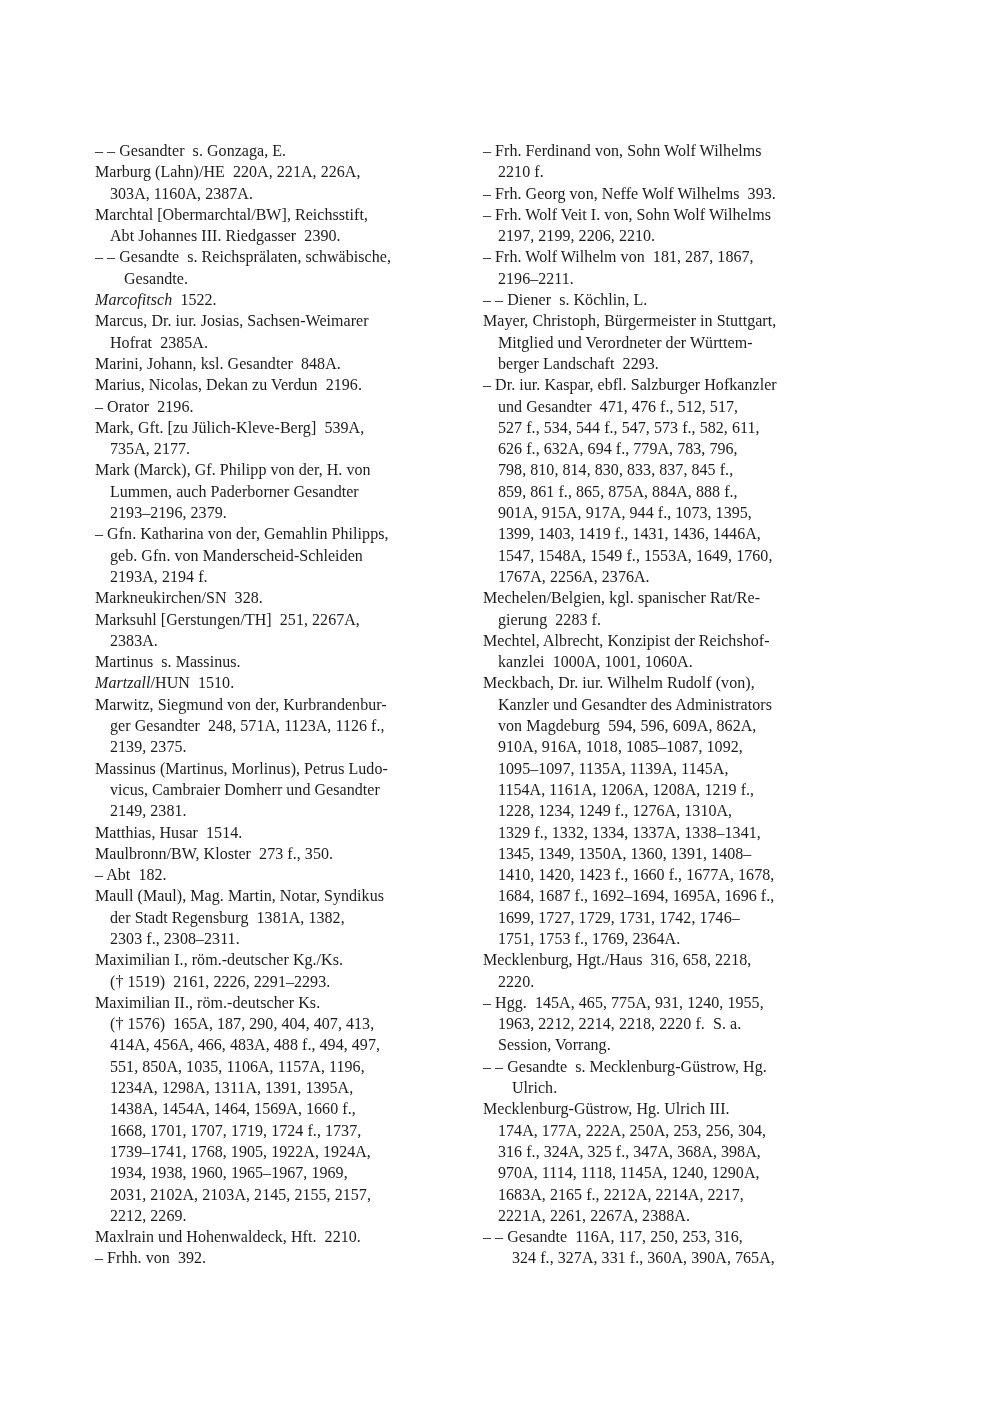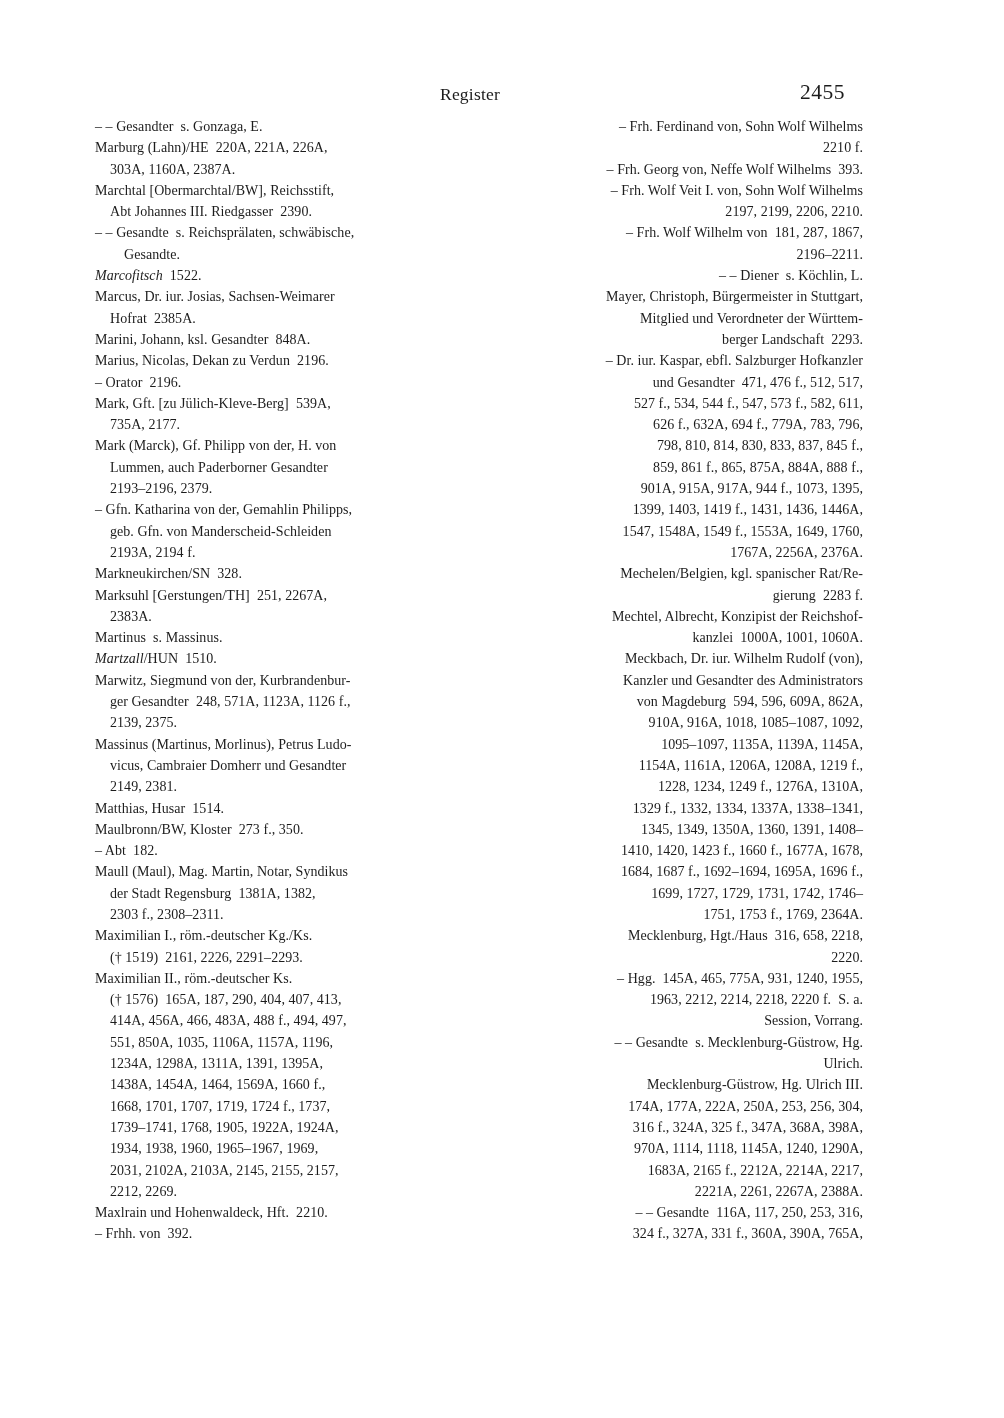--- a/index.html
+++ b/index.html
@@ -34,36 +34,32 @@
   }
   .page-num {
     position: absolute;
     right: 0;
     top: 0;
     font-size: 21.5px;
     letter-spacing: 0.5px;
   }
   .col {
     position: absolute;
-    top: 116px;
-    font-size: 14px;
+    top: 140px;
+    font-size: 16px;
     line-height: 21.3px;
     white-space: pre;
     letter-spacing: 0.05px;
   }
   .col-left  { left: 95px;  width: 386px; }
-  .col-right { left: 483px; width: 380px; text-align: right; }
+  .col-right { left: 483px; width: 380px; }
   .line      { height: 21.3px; }
   .ind1      { padding-left: 15px; }
   .ind2      { padding-left: 29px; font-family: Liberation Serif, serif; }
   .line i    { }
 </style>
 </head>
 <body>
 
 <div class="page">
-  <div class="running-head">
-    <span class="head-title">Register</span>
-    <span class="page-num">2455</span>
-  </div>
   <div class="col col-left"><div class="line ind0">– – Gesandter  s. Gonzaga, E.</div><div class="line ind0">Marburg (Lahn)/HE  220A, 221A, 226A,</div><div class="line ind1">303A, 1160A, 2387A.</div><div class="line ind0">Marchtal [Obermarchtal/BW], Reichsstift,</div><div class="line ind1">Abt Johannes III. Riedgasser  2390.</div><div class="line ind0">– – Gesandte  s. Reichsprälaten, schwäbische,</div><div class="line ind2">Gesandte.</div><div class="line ind0"><i>Marcofitsch</i>  1522.</div><div class="line ind0">Marcus, Dr. iur. Josias, Sachsen-Weimarer</div><div class="line ind1">Hofrat  2385A.</div><div class="line ind0">Marini, Johann, ksl. Gesandter  848A.</div><div class="line ind0">Marius, Nicolas, Dekan zu Verdun  2196.</div><div class="line ind0">– Orator  2196.</div><div class="line ind0">Mark, Gft. [zu Jülich-Kleve-Berg]  539A,</div><div class="line ind1">735A, 2177.</div><div class="line ind0">Mark (Marck), Gf. Philipp von der, H. von</div><div class="line ind1">Lummen, auch Paderborner Gesandter</div><div class="line ind1">2193–2196, 2379.</div><div class="line ind0">– Gfn. Katharina von der, Gemahlin Philipps,</div><div class="line ind1">geb. Gfn. von Manderscheid-Schleiden</div><div class="line ind1">2193A, 2194 f.</div><div class="line ind0">Markneukirchen/SN  328.</div><div class="line ind0">Marksuhl [Gerstungen/TH]  251, 2267A,</div><div class="line ind1">2383A.</div><div class="line ind0">Martinus  s. Massinus.</div><div class="line ind0"><i>Martzall</i>/HUN  1510.</div><div class="line ind0">Marwitz, Siegmund von der, Kurbrandenbur-</div><div class="line ind1">ger Gesandter  248, 571A, 1123A, 1126 f.,</div><div class="line ind1">2139, 2375.</div><div class="line ind0">Massinus (Martinus, Morlinus), Petrus Ludo-</div><div class="line ind1">vicus, Cambraier Domherr und Gesandter</div><div class="line ind1">2149, 2381.</div><div class="line ind0">Matthias, Husar  1514.</div><div class="line ind0">Maulbronn/BW, Kloster  273 f., 350.</div><div class="line ind0">– Abt  182.</div><div class="line ind0">Maull (Maul), Mag. Martin, Notar, Syndikus</div><div class="line ind1">der Stadt Regensburg  1381A, 1382,</div><div class="line ind1">2303 f., 2308–2311.</div><div class="line ind0">Maximilian I., röm.-deutscher Kg./Ks.</div><div class="line ind1">(† 1519)  2161, 2226, 2291–2293.</div><div class="line ind0">Maximilian II., röm.-deutscher Ks.</div><div class="line ind1">(† 1576)  165A, 187, 290, 404, 407, 413,</div><div class="line ind1">414A, 456A, 466, 483A, 488 f., 494, 497,</div><div class="line ind1">551, 850A, 1035, 1106A, 1157A, 1196,</div><div class="line ind1">1234A, 1298A, 1311A, 1391, 1395A,</div><div class="line ind1">1438A, 1454A, 1464, 1569A, 1660 f.,</div><div class="line ind1">1668, 1701, 1707, 1719, 1724 f., 1737,</div><div class="line ind1">1739–1741, 1768, 1905, 1922A, 1924A,</div><div class="line ind1">1934, 1938, 1960, 1965–1967, 1969,</div><div class="line ind1">2031, 2102A, 2103A, 2145, 2155, 2157,</div><div class="line ind1">2212, 2269.</div><div class="line ind0">Maxlrain und Hohenwaldeck, Hft.  2210.</div><div class="line ind0">– Frhh. von  392.</div></div>
   <div class="col col-right"><div class="line ind0">– Frh. Ferdinand von, Sohn Wolf Wilhelms</div><div class="line ind1">2210 f.</div><div class="line ind0">– Frh. Georg von, Neffe Wolf Wilhelms  393.</div><div class="line ind0">– Frh. Wolf Veit I. von, Sohn Wolf Wilhelms</div><div class="line ind1">2197, 2199, 2206, 2210.</div><div class="line ind0">– Frh. Wolf Wilhelm von  181, 287, 1867,</div><div class="line ind1">2196–2211.</div><div class="line ind0">– – Diener  s. Köchlin, L.</div><div class="line ind0">Mayer, Christoph, Bürgermeister in Stuttgart,</div><div class="line ind1">Mitglied und Verordneter der Württem-</div><div class="line ind1">berger Landschaft  2293.</div><div class="line ind0">– Dr. iur. Kaspar, ebfl. Salzburger Hofkanzler</div><div class="line ind1">und Gesandter  471, 476 f., 512, 517,</div><div class="line ind1">527 f., 534, 544 f., 547, 573 f., 582, 611,</div><div class="line ind1">626 f., 632A, 694 f., 779A, 783, 796,</div><div class="line ind1">798, 810, 814, 830, 833, 837, 845 f.,</div><div class="line ind1">859, 861 f., 865, 875A, 884A, 888 f.,</div><div class="line ind1">901A, 915A, 917A, 944 f., 1073, 1395,</div><div class="line ind1">1399, 1403, 1419 f., 1431, 1436, 1446A,</div><div class="line ind1">1547, 1548A, 1549 f., 1553A, 1649, 1760,</div><div class="line ind1">1767A, 2256A, 2376A.</div><div class="line ind0">Mechelen/Belgien, kgl. spanischer Rat/Re-</div><div class="line ind1">gierung  2283 f.</div><div class="line ind0">Mechtel, Albrecht, Konzipist der Reichshof-</div><div class="line ind1">kanzlei  1000A, 1001, 1060A.</div><div class="line ind0">Meckbach, Dr. iur. Wilhelm Rudolf (von),</div><div class="line ind1">Kanzler und Gesandter des Administrators</div><div class="line ind1">von Magdeburg  594, 596, 609A, 862A,</div><div class="line ind1">910A, 916A, 1018, 1085–1087, 1092,</div><div class="line ind1">1095–1097, 1135A, 1139A, 1145A,</div><div class="line ind1">1154A, 1161A, 1206A, 1208A, 1219 f.,</div><div class="line ind1">1228, 1234, 1249 f., 1276A, 1310A,</div><div class="line ind1">1329 f., 1332, 1334, 1337A, 1338–1341,</div><div class="line ind1">1345, 1349, 1350A, 1360, 1391, 1408–</div><div class="line ind1">1410, 1420, 1423 f., 1660 f., 1677A, 1678,</div><div class="line ind1">1684, 1687 f., 1692–1694, 1695A, 1696 f.,</div><div class="line ind1">1699, 1727, 1729, 1731, 1742, 1746–</div><div class="line ind1">1751, 1753 f., 1769, 2364A.</div><div class="line ind0">Mecklenburg, Hgt./Haus  316, 658, 2218,</div><div class="line ind1">2220.</div><div class="line ind0">– Hgg.  145A, 465, 775A, 931, 1240, 1955,</div><div class="line ind1">1963, 2212, 2214, 2218, 2220 f.  S. a.</div><div class="line ind1">Session, Vorrang.</div><div class="line ind0">– – Gesandte  s. Mecklenburg-Güstrow, Hg.</div><div class="line ind2">Ulrich.</div><div class="line ind0">Mecklenburg-Güstrow, Hg. Ulrich III.</div><div class="line ind1">174A, 177A, 222A, 250A, 253, 256, 304,</div><div class="line ind1">316 f., 324A, 325 f., 347A, 368A, 398A,</div><div class="line ind1">970A, 1114, 1118, 1145A, 1240, 1290A,</div><div class="line ind1">1683A, 2165 f., 2212A, 2214A, 2217,</div><div class="line ind1">2221A, 2261, 2267A, 2388A.</div><div class="line ind0">– – Gesandte  116A, 117, 250, 253, 316,</div><div class="line ind2">324 f., 327A, 331 f., 360A, 390A, 765A,</div></div>
 </div>
 
 </body></html>

